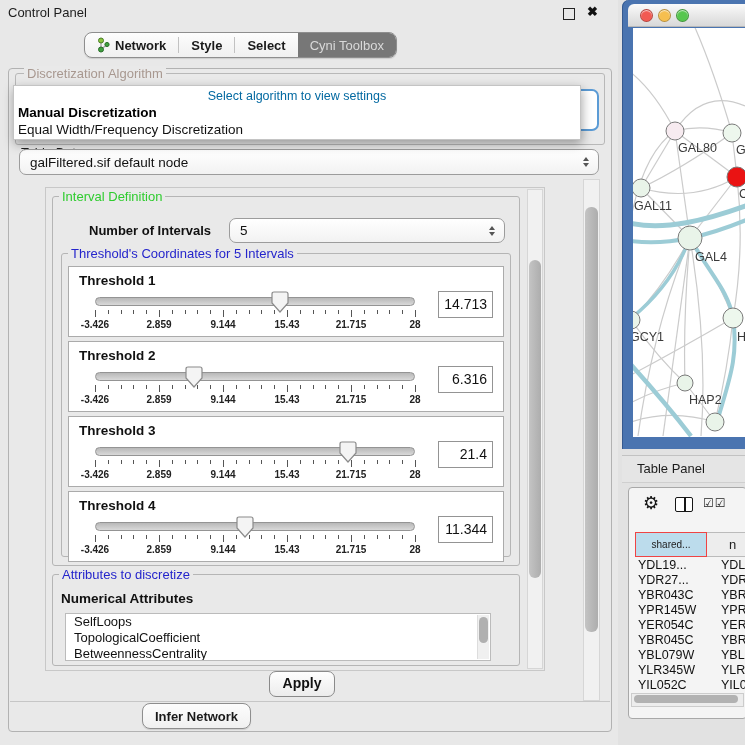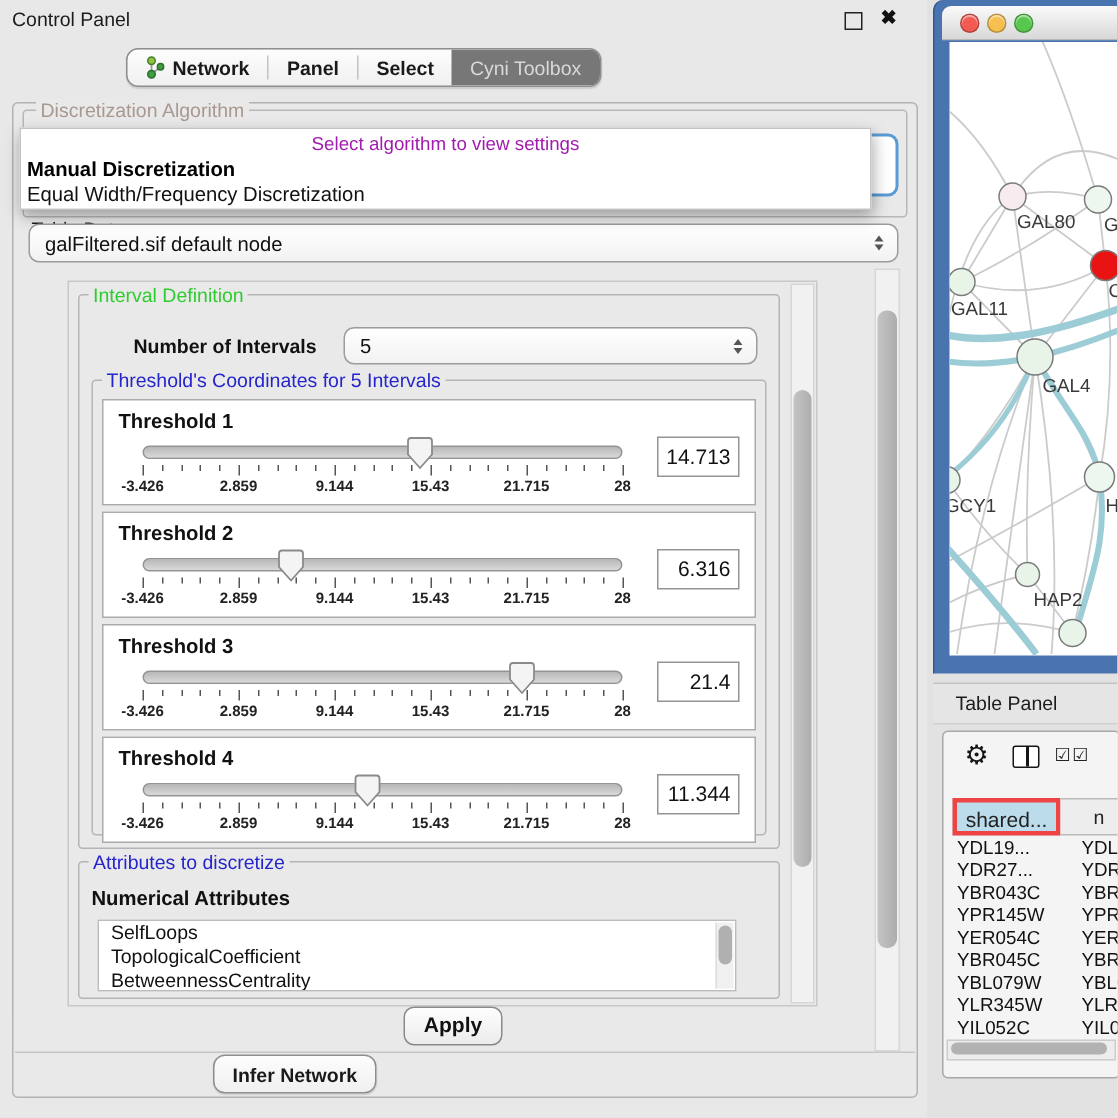--- a/index.html
+++ b/index.html
@@ -13,21 +13,21 @@
   .top-tabs{left:84px;top:32px;}
   .bottom-tabs{left:142px;top:703px;}
   .tab{display:flex;align-items:center;gap:5px;padding:0 12px;font-size:13px;font-weight:bold;color:#1a1a1a;white-space:nowrap;}
   .tab.selected{background:#777;color:#d9d9d9;font-weight:normal;}
   .tab-sep{width:1px;background:#c2c2c2;margin:4px 0;}
   .outer-box{position:absolute;left:8px;top:68px;width:602px;height:662px;border:1px solid #b2b2b2;border-radius:4px;background:#e9e9e9;}
   .algo-group{position:absolute;left:6px;top:4px;width:588px;height:70px;border:1px solid #b8b8b8;border-radius:3px;}
   .algo-title{position:absolute;left:8px;top:-8px;background:#e9e9e9;padding:0 3px;font-size:13px;color:#a89890;}
   .focus-combo{position:absolute;left:10px;top:20px;width:576px;height:38px;border:2px solid #5b9bd5;border-radius:7px;background:#fff;z-index:5;}
   .algo-popup{position:absolute;left:4px;top:16px;width:566px;height:53px;background:#fff;border:1px solid #c4c4c4;box-shadow:1px 4px 10px rgba(0,0,0,.35);z-index:6;}
-  .popup-prompt{text-align:center;color:#a21caf;font-size:12.5px;padding-top:3px;height:15px;}
+  .popup-prompt{text-align:center;color:#0369a1;font-size:12.5px;padding-top:3px;height:15px;}
   .popup-opt{font-size:13.5px;color:#111;padding:1px 4px 0 4px;line-height:16px;}
   .popup-opt.bold{font-weight:bold;color:#000;}
   .field-label{position:absolute;font-size:13px;color:#1c1c1c;}
   .combo{position:absolute;border:1px solid #9c9c9c;border-radius:7px;background:linear-gradient(#ffffff,#f2f2f2);font-size:13.5px;color:#111;display:flex;align-items:center;padding-left:10px;box-sizing:border-box;}
   .spin{position:absolute;right:9px;top:50%;transform:translateY(-50%);display:flex;flex-direction:column;gap:2px;}
   .spin .up{width:0;height:0;border-left:3.5px solid transparent;border-right:3.5px solid transparent;border-bottom:4.5px solid #555;}
   .spin .dn{width:0;height:0;border-left:3.5px solid transparent;border-right:3.5px solid transparent;border-top:4.5px solid #555;}
   .inner-pane{position:absolute;left:36px;top:118px;width:498px;height:482px;border:1px solid #c8c8c8;background:#e9e9e9;overflow:hidden;}
   .vscroll{position:absolute;background:#f1f1f1;border:1px solid #d6d6d6;}
   .vscroll .thumb{position:absolute;left:1px;right:1px;background:linear-gradient(90deg,#c4c4c4,#adadad);border-radius:6px;}
@@ -59,21 +59,21 @@
   .net-canvas{position:absolute;left:11px;top:28px;width:112px;height:409px;background:#fff;overflow:hidden;}
   
   .tp-titlebar{position:absolute;left:622px;top:455px;width:123px;height:26px;background:#e5e5e5;border-top:1px solid #c2c2c2;border-bottom:1px solid #cfcfcf;}
   .tp-title{position:absolute;left:15px;top:5px;font-size:13px;color:#1c1c1c;}
   .tp-box{position:absolute;left:628px;top:487px;width:117px;height:230px;background:#f4f4f4;border:1px solid #a8a8a8;border-radius:4px;overflow:hidden;}
   .gear-icon{position:absolute;left:14px;top:4px;font-size:18px;color:#161616;}
   .cols-icon{position:absolute;left:46px;top:9px;width:16px;height:13px;border:1.6px solid #161616;border-radius:2px;background:#fff;}
   .cols-icon::after{content:"";position:absolute;left:50%;top:0;bottom:0;width:1.6px;background:#161616;}
   .checks-icon{position:absolute;left:74px;top:8px;font-size:12px;color:#222;letter-spacing:1px;}
   .tp-header{position:absolute;left:6px;top:44px;right:0;height:25px;display:flex;}
-  .tp-h1{width:72px;background:#bcdcec;border:3px solid #ef4444;font-size:14px;color:#222;text-align:center;line-height:23px;box-sizing:border-box;}
+  .tp-h1{width:72px;background:#bcdcec;border:1px solid #ef4444;font-size:10px;color:#222;text-align:center;line-height:23px;box-sizing:border-box;}
   .tp-h2{flex:1;background:#ededed;border-top:1px solid #bbb;border-bottom:1px solid #bbb;font-size:13px;color:#222;line-height:23px;padding-left:22px;overflow:hidden;}
   .tp-rows{position:absolute;left:6px;top:70px;right:0;height:133px;overflow:hidden;}
   .tp-row{display:flex;height:15px;font-size:12.5px;color:#111;line-height:15px;}
   .tp-c1{width:83px;padding-left:3px;overflow:hidden;white-space:nowrap;}
   .tp-c2{flex:1;overflow:hidden;white-space:nowrap;}
   .hscroll{position:absolute;left:2px;right:2px;top:205px;height:12px;background:#ededed;border:1px solid #ccc;}
   .hscroll .thumb{position:absolute;top:1px;left:2px;right:5px;height:8px;background:#b2b2b2;border-radius:4px;}
 </style>
 </head>
 <body>
@@ -91,21 +91,21 @@
           <line x1="4" y1="12" x2="10" y2="8" stroke="#9a9a9a" stroke-width="1.2"></line>
           <circle cx="4" cy="3.5" r="2.5" fill="#8cc63f" stroke="#4a7d2a"></circle>
           <circle cx="4" cy="12.5" r="2.5" fill="#3fa03f" stroke="#2a6d2a"></circle>
           <circle cx="10" cy="7.5" r="2.1" fill="#3fa03f" stroke="#2a6d2a"></circle>
         </svg>
       </span>
       <span>Network</span>
     </div>
     <div class="tab-sep"></div>
     <div class="tab">
-        <span>Panel</span>
+        <span>Style</span>
       </div>
     <div class="tab-sep"></div>
     <div class="tab">
         <span>Select</span>
       </div>
     <div class="tab selected">
         <span>Cyni Toolbox</span>
       </div>
   </div>
 

